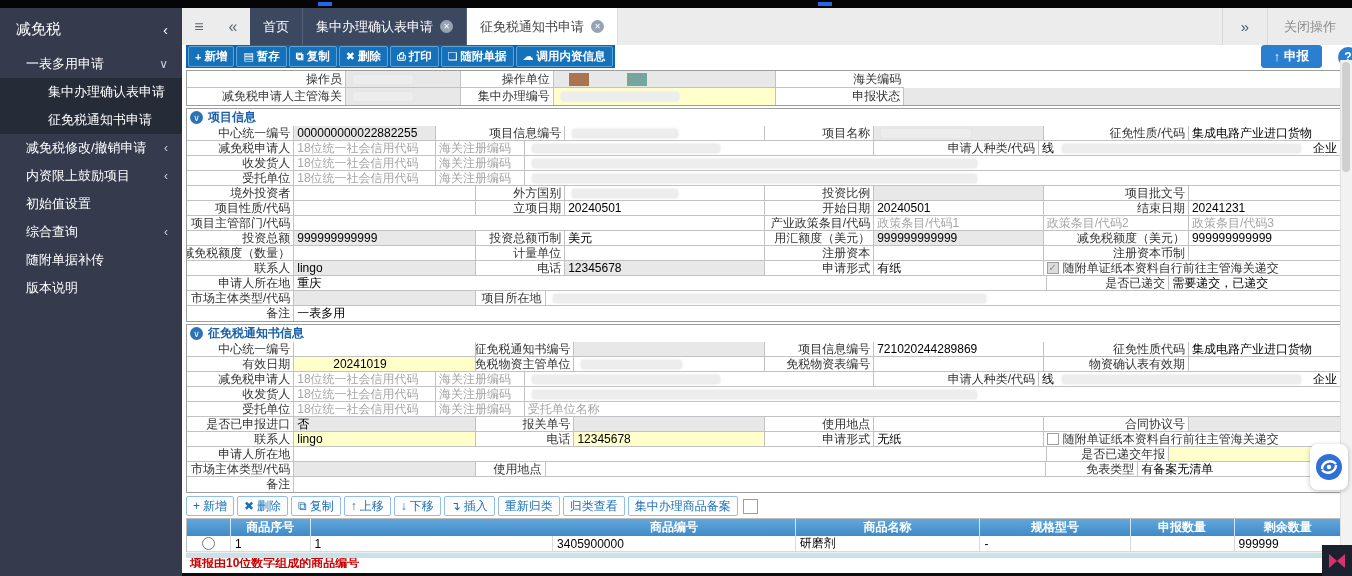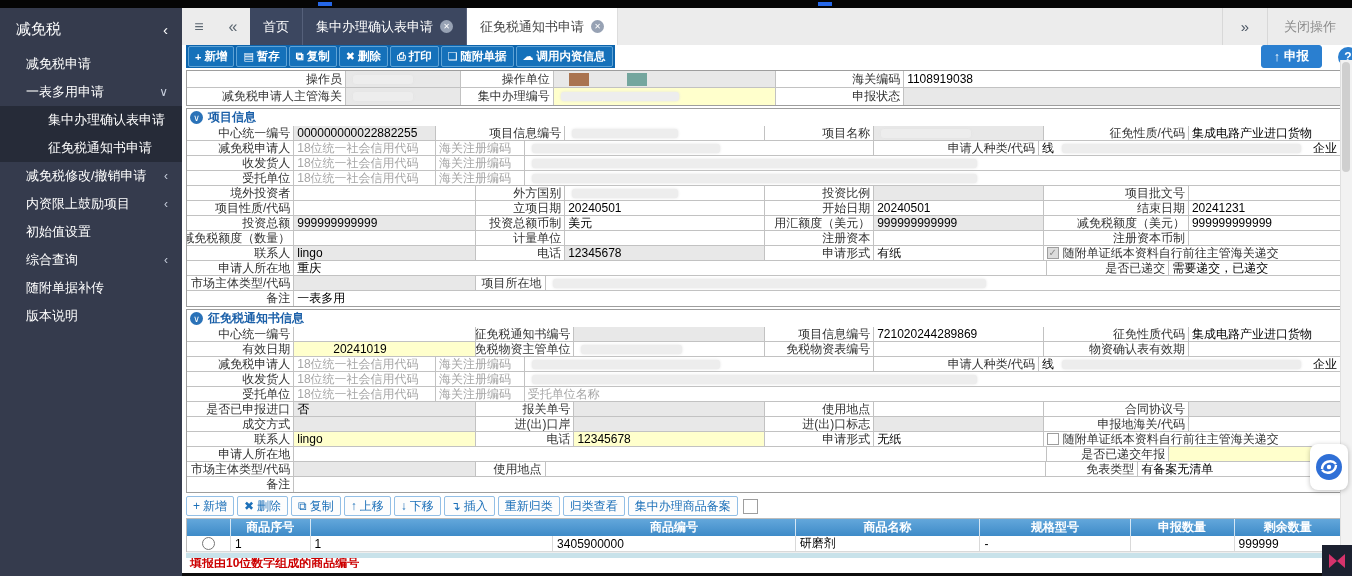--- a/index.html
+++ b/index.html
@@ -114,23 +114,20 @@
   <div class="dash" style="left:818px"></div>
 </div>
 
 <div id="sidebar">
   <div id="sbtitle">
     <span>减免税</span>
     <span class="chev">‹</span>
   </div>
   <div id="sbmenu">
       <div class="sbitem">
-        <span>减免税申请</span>
-      </div>
-      <div class="sbitem">
         <span>一表多用申请</span>
         <span class="chev">∨</span>
       </div>
       <div class="sbitem sub">
         <span>集中办理确认表申请</span>
       </div>
       <div class="sbitem sub">
         <span>征免税通知书申请</span>
       </div>
       <div class="sbitem">
@@ -224,23 +221,20 @@
           <div class="cell lbl" style="width: 13.8%; flex: 0 0 13.8%;">操作员</div>
           <div class="cell val bgg" style="width: 10%; flex: 0 0 10%;">
             <span class="blob" style="width: 55%; margin-left: 4px;"></span>
           </div>
           <div class="cell lbl" style="width: 8%; flex: 0 0 8%;">操作单位</div>
           <div class="cell val bgg" style="width: 19.3%; flex: 0 0 19.3%;">
             <span class="swatch" style="background: rgb(170, 116, 80); margin-left: 12px;"></span>
             <span class="swatch" style="background: rgb(116, 166, 158); margin-left: 38px;"></span>
           </div>
           <div class="cell lbl" style="width: 11.1%; flex: 0 0 11.1%;">海关编码</div>
-          <div class="cell val" style="width: 37.8%; flex: 0 0 37.8%;">
-            <span>1108919038</span>
-          </div>
         </div>
         <div class="frow">
           <div class="cell lbl" style="width: 13.8%; flex: 0 0 13.8%;">减免税申请人主管海关</div>
           <div class="cell val bgg" style="width: 10%; flex: 0 0 10%;">
             <span class="blob" style="width: 55%; margin-left: 4px;"></span>
           </div>
           <div class="cell lbl" style="width: 8%; flex: 0 0 8%;">集中办理编号</div>
           <div class="cell val bgy" style="width: 19.3%; flex: 0 0 19.3%;">
             <span class="blob" style="width: 55%; margin-left: 4px;"></span>
           </div>
@@ -332,20 +326,34 @@
           <div class="cell val" style="width: 17.3%; flex: 0 0 17.3%;">
             <span>20240501</span>
           </div>
           <div class="cell lbl" style="width: 9.5%; flex: 0 0 9.5%;">开始日期</div>
           <div class="cell val" style="width: 14.7%; flex: 0 0 14.7%;">
             <span>20240501</span>
           </div>
           <div class="cell lbl" style="width: 12.6%; flex: 0 0 12.6%;">结束日期</div>
           <div class="cell val" style="width: 13.1%; flex: 0 0 13.1%;">
             <span>20241231</span>
+          </div>
+        </div>
+        <div class="frow">
+          <div class="cell lbl" style="width: 9.3%; flex: 0 0 9.3%;">项目主管部门/代码</div>
+          <div class="cell val" style="width: 40.8%; flex: 0 0 40.8%;"></div>
+          <div class="cell lbl" style="width: 9.5%; flex: 0 0 9.5%;">产业政策条目/代码</div>
+          <div class="cell val ph" style="width: 14.7%; flex: 0 0 14.7%;">
+            <span>政策条目/代码1</span>
+          </div>
+          <div class="cell val ph" style="width: 12.6%; flex: 0 0 12.6%;">
+            <span>政策条目/代码2</span>
+          </div>
+          <div class="cell val ph" style="width: 13.1%; flex: 0 0 13.1%;">
+            <span>政策条目/代码3</span>
           </div>
         </div>
         <div class="frow">
           <div class="cell lbl" style="width: 9.3%; flex: 0 0 9.3%;">投资总额</div>
           <div class="cell val bgg" style="width: 15.8%; flex: 0 0 15.8%;">
             <span>999999999999</span>
           </div>
           <div class="cell lbl" style="width: 7.7%; flex: 0 0 7.7%;">投资总额币制</div>
           <div class="cell val" style="width: 17.3%; flex: 0 0 17.3%;">
             <span>美元</span>
@@ -491,30 +499,20 @@
           <div class="cell lbl" style="width: 9.3%; flex: 0 0 9.3%;">是否已申报进口</div>
           <div class="cell val bgg" style="width: 15.8%; flex: 0 0 15.8%;">
             <span>否</span>
           </div>
           <div class="cell lbl" style="width: 8.5%; flex: 0 0 8.5%;">报关单号</div>
           <div class="cell val bgg" style="width: 16.5%; flex: 0 0 16.5%;"></div>
           <div class="cell lbl" style="width: 9.5%; flex: 0 0 9.5%;">使用地点</div>
           <div class="cell val" style="width: 14.7%; flex: 0 0 14.7%;"></div>
           <div class="cell lbl" style="width: 12.6%; flex: 0 0 12.6%;">合同协议号</div>
           <div class="cell val bgg" style="width: 13.1%; flex: 0 0 13.1%;"></div>
-        </div>
-        <div class="frow">
-          <div class="cell lbl" style="width: 9.3%; flex: 0 0 9.3%;">成交方式</div>
-          <div class="cell val bgg" style="width: 15.8%; flex: 0 0 15.8%;"></div>
-          <div class="cell lbl" style="width: 8.5%; flex: 0 0 8.5%;">进(出)口岸</div>
-          <div class="cell val bgg" style="width: 16.5%; flex: 0 0 16.5%;"></div>
-          <div class="cell lbl" style="width: 9.5%; flex: 0 0 9.5%;">进(出)口标志</div>
-          <div class="cell val bgg" style="width: 14.7%; flex: 0 0 14.7%;"></div>
-          <div class="cell lbl" style="width: 12.6%; flex: 0 0 12.6%;">申报地海关/代码</div>
-          <div class="cell val" style="width: 13.1%; flex: 0 0 13.1%;"></div>
         </div>
         <div class="frow">
           <div class="cell lbl" style="width: 9.3%; flex: 0 0 9.3%;">联系人</div>
           <div class="cell val bgy" style="width: 15.8%; flex: 0 0 15.8%;">
             <span>lingo</span>
           </div>
           <div class="cell lbl" style="width: 8.5%; flex: 0 0 8.5%;">电话</div>
           <div class="cell val bgy" style="width: 16.5%; flex: 0 0 16.5%;">
             <span>12345678</span>
           </div>

